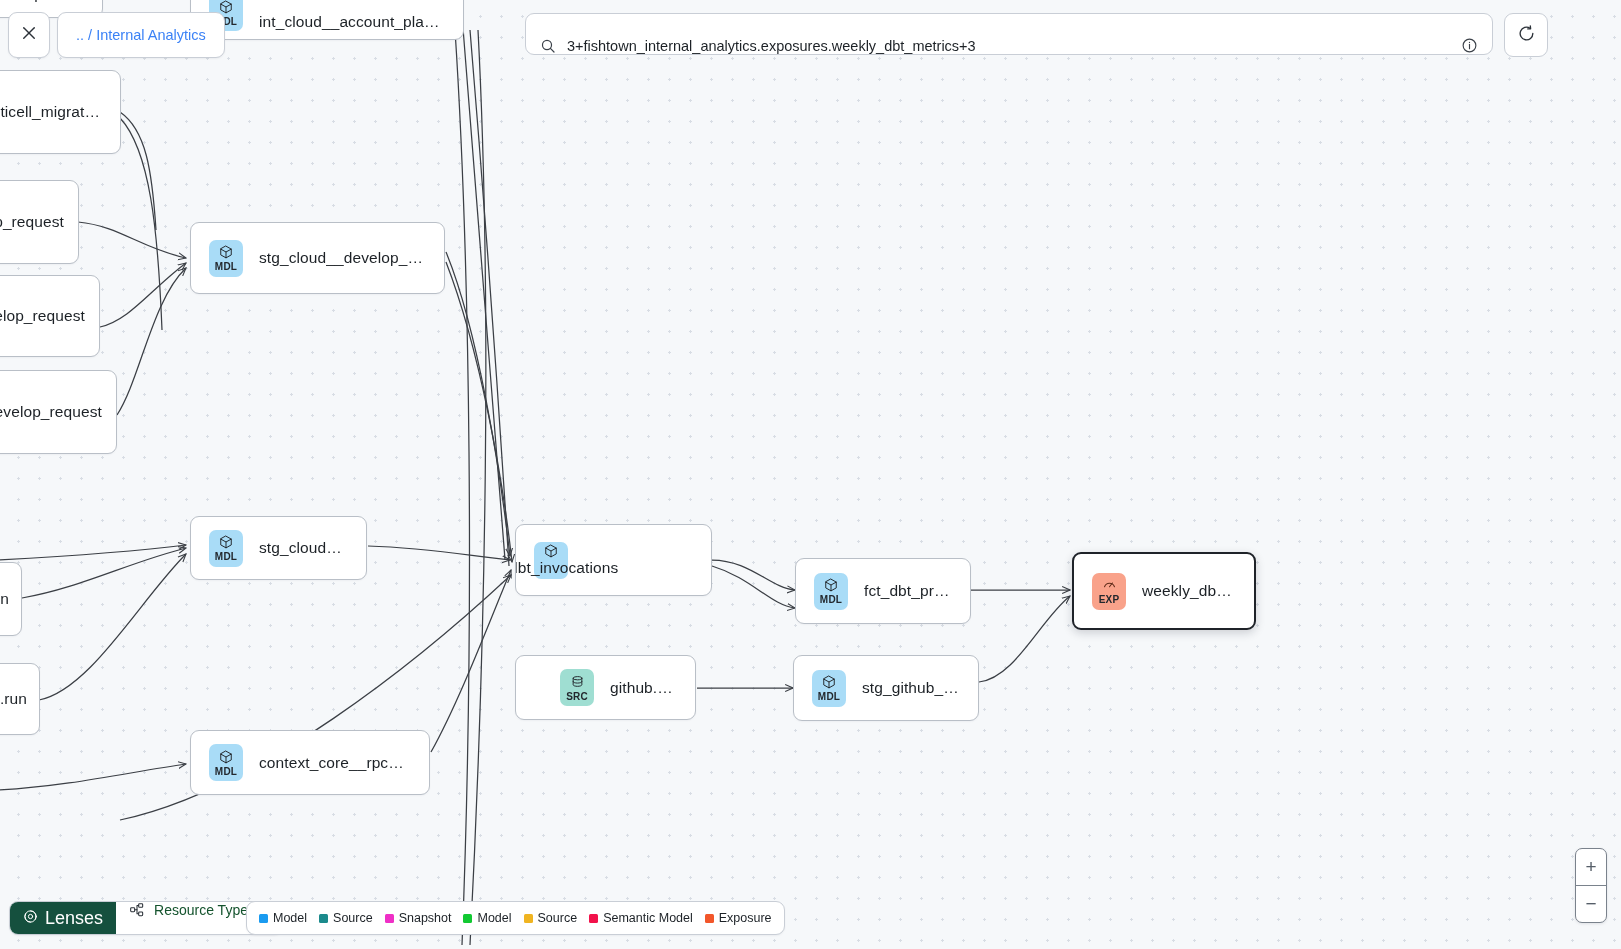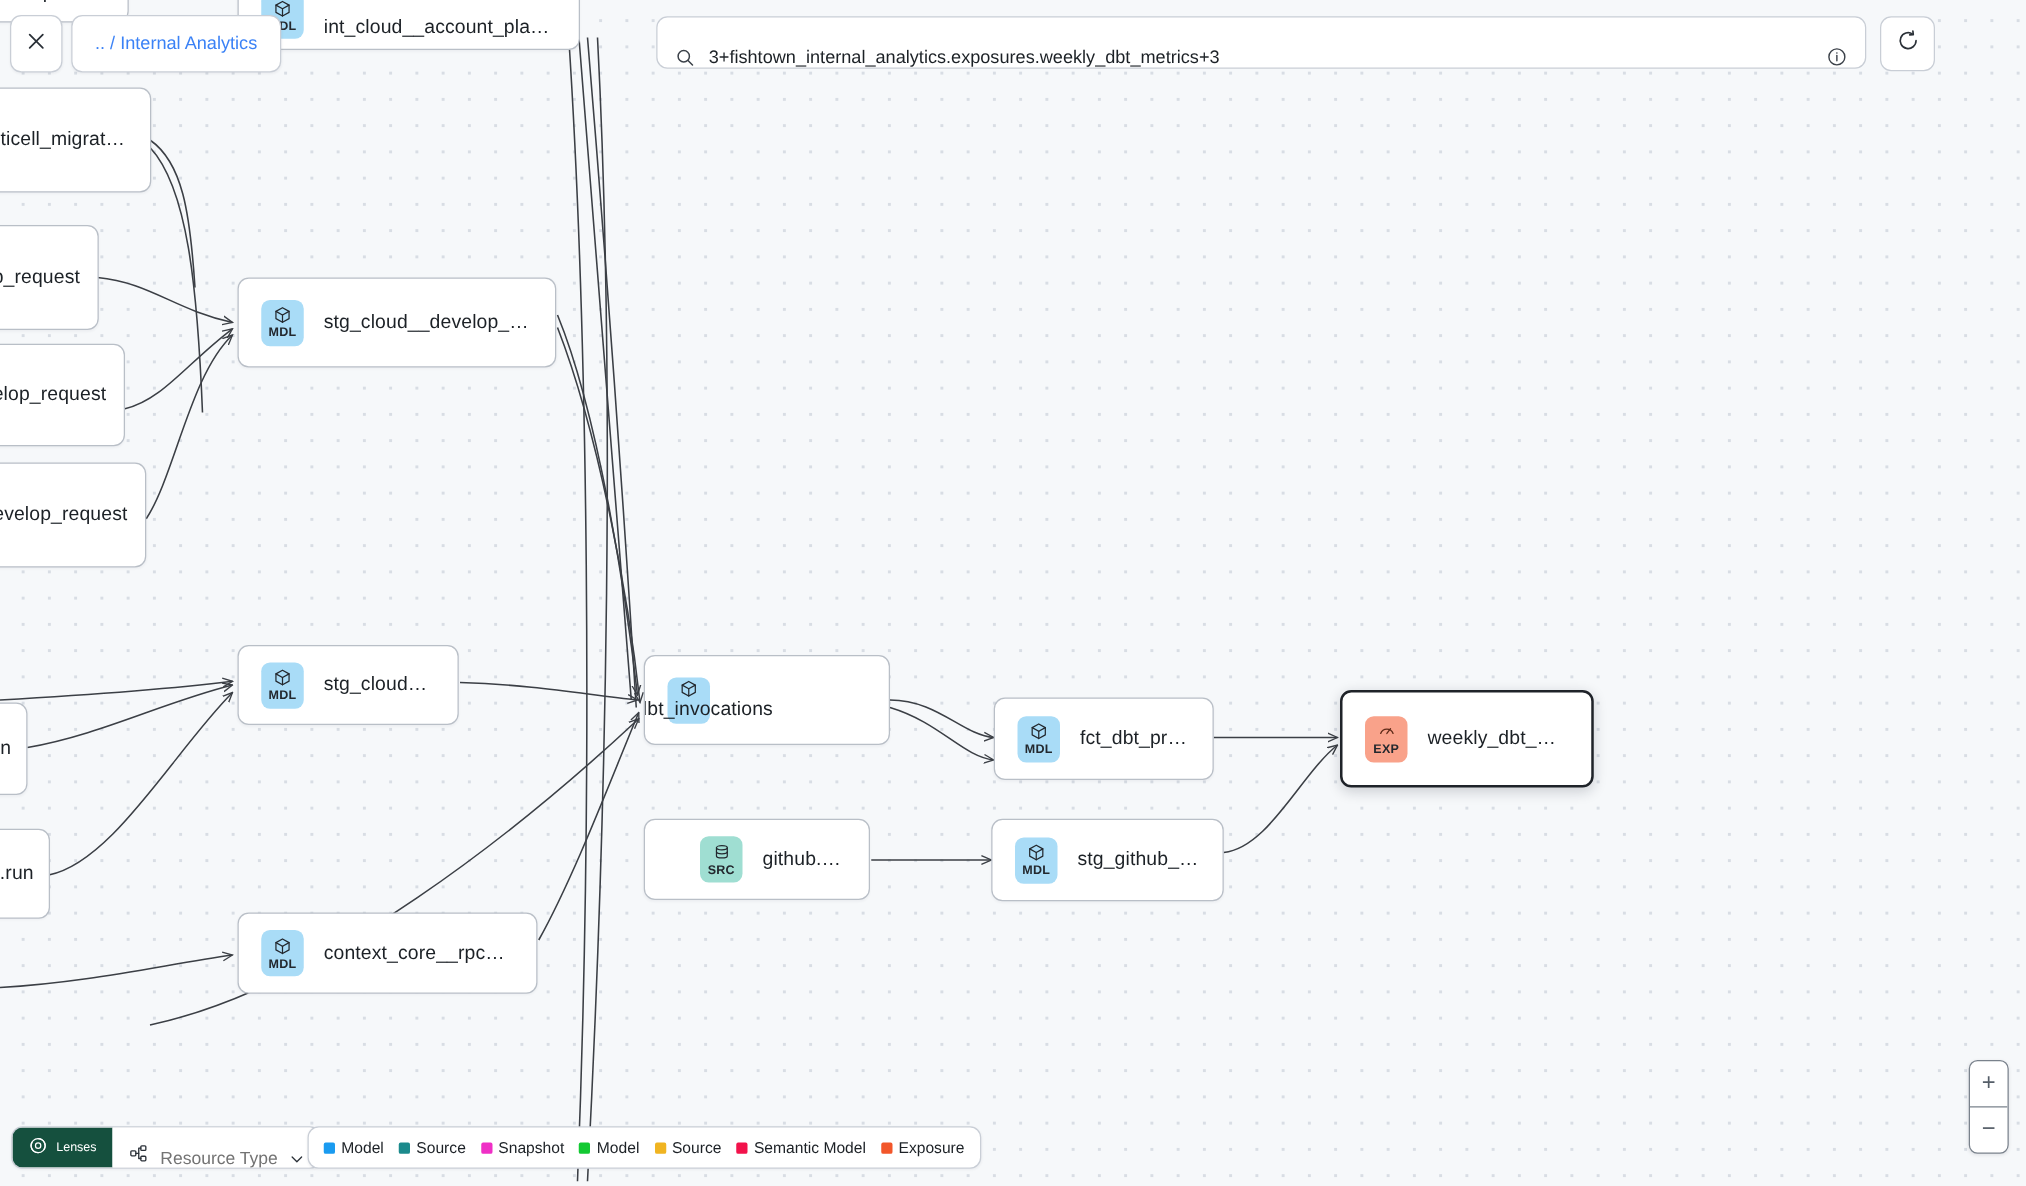--- a/index.html
+++ b/index.html
@@ -174,27 +174,27 @@
     border-radius: 9px;
     overflow: hidden;
     height: 32px;
     box-shadow: 0 1px 2px rgba(16,24,40,0.05);
   }
   .lenses-btn {
     display: flex; align-items: center; gap: 7px;
     background: #15503e;
     color: #ffffff;
     padding: 0 13px;
-    font-size: 10px;
+    font-size: 18px;
     cursor: pointer;
   }
   .restype-btn {
-    display: flex; align-items: flex-end; gap: 9px;
-    background: #ffffff;
-    color: #737373;
+    display: flex; align-items: flex-start; gap: 9px;
+    background: #ffffff;
+    color: #14532d;
     padding: 0 12px 0 13px;
     font-size: 14px;
     cursor: pointer;
   }
 
   .legend {
     position: absolute;
     left: 246px; bottom: 14px;
     height: 32px;
     background: #ffffff;
@@ -421,21 +421,21 @@
           <path d="M12 2 L21 7 L21 17 L12 22 L3 17 L3 7 Z"></path>
           <path d="M3 7 L12 12 L21 7"></path>
             <path d="M12 12 L12 22"></path>
         </svg>
       </span>
       <span class="btext">MDL</span>
     </div>
     <div class="nlabel">stg_github__stars</div>
   </div>
 
-  <div class="node selected" style="left:1072px; top:552px; width:203px; height:78px;">
+  <div class="node selected" style="left:1072px; top:552px; width:184px; height:78px;">
     <div class="badge badge-exp">
       <span class="glyph">
         <svg width="15" height="14" viewBox="0 0 24 24" fill="none" stroke="#5e2a18" stroke-width="1.8" stroke-linecap="round" stroke-linejoin="round">
           <path d="M3.5 15 A9 9 0 0 1 20.5 15"></path>
           <path d="M12 15 L17 8.5"></path>
         </svg>
       </span>
       <span class="btext">EXP</span>
     </div>
     <div class="nlabel">weekly_dbt_metrics</div>

